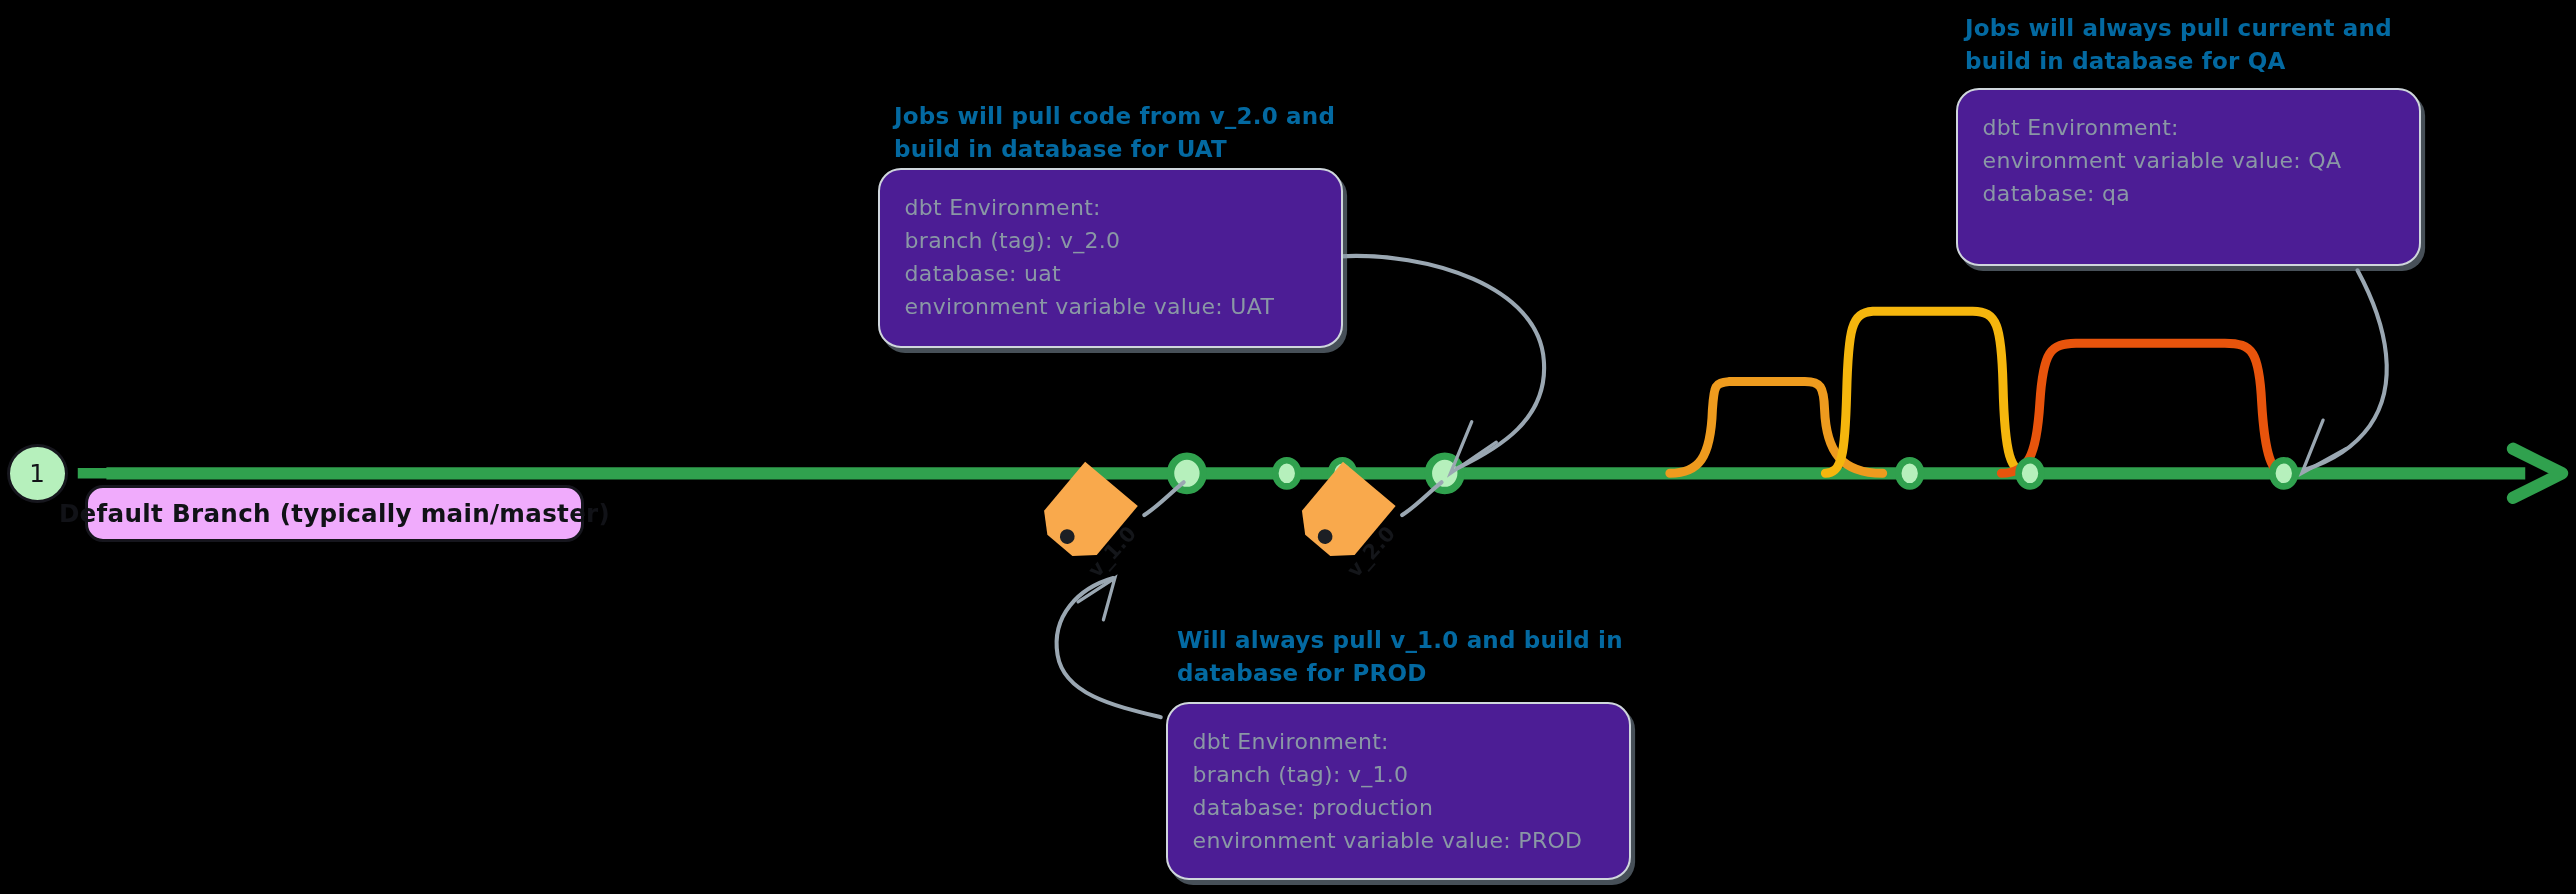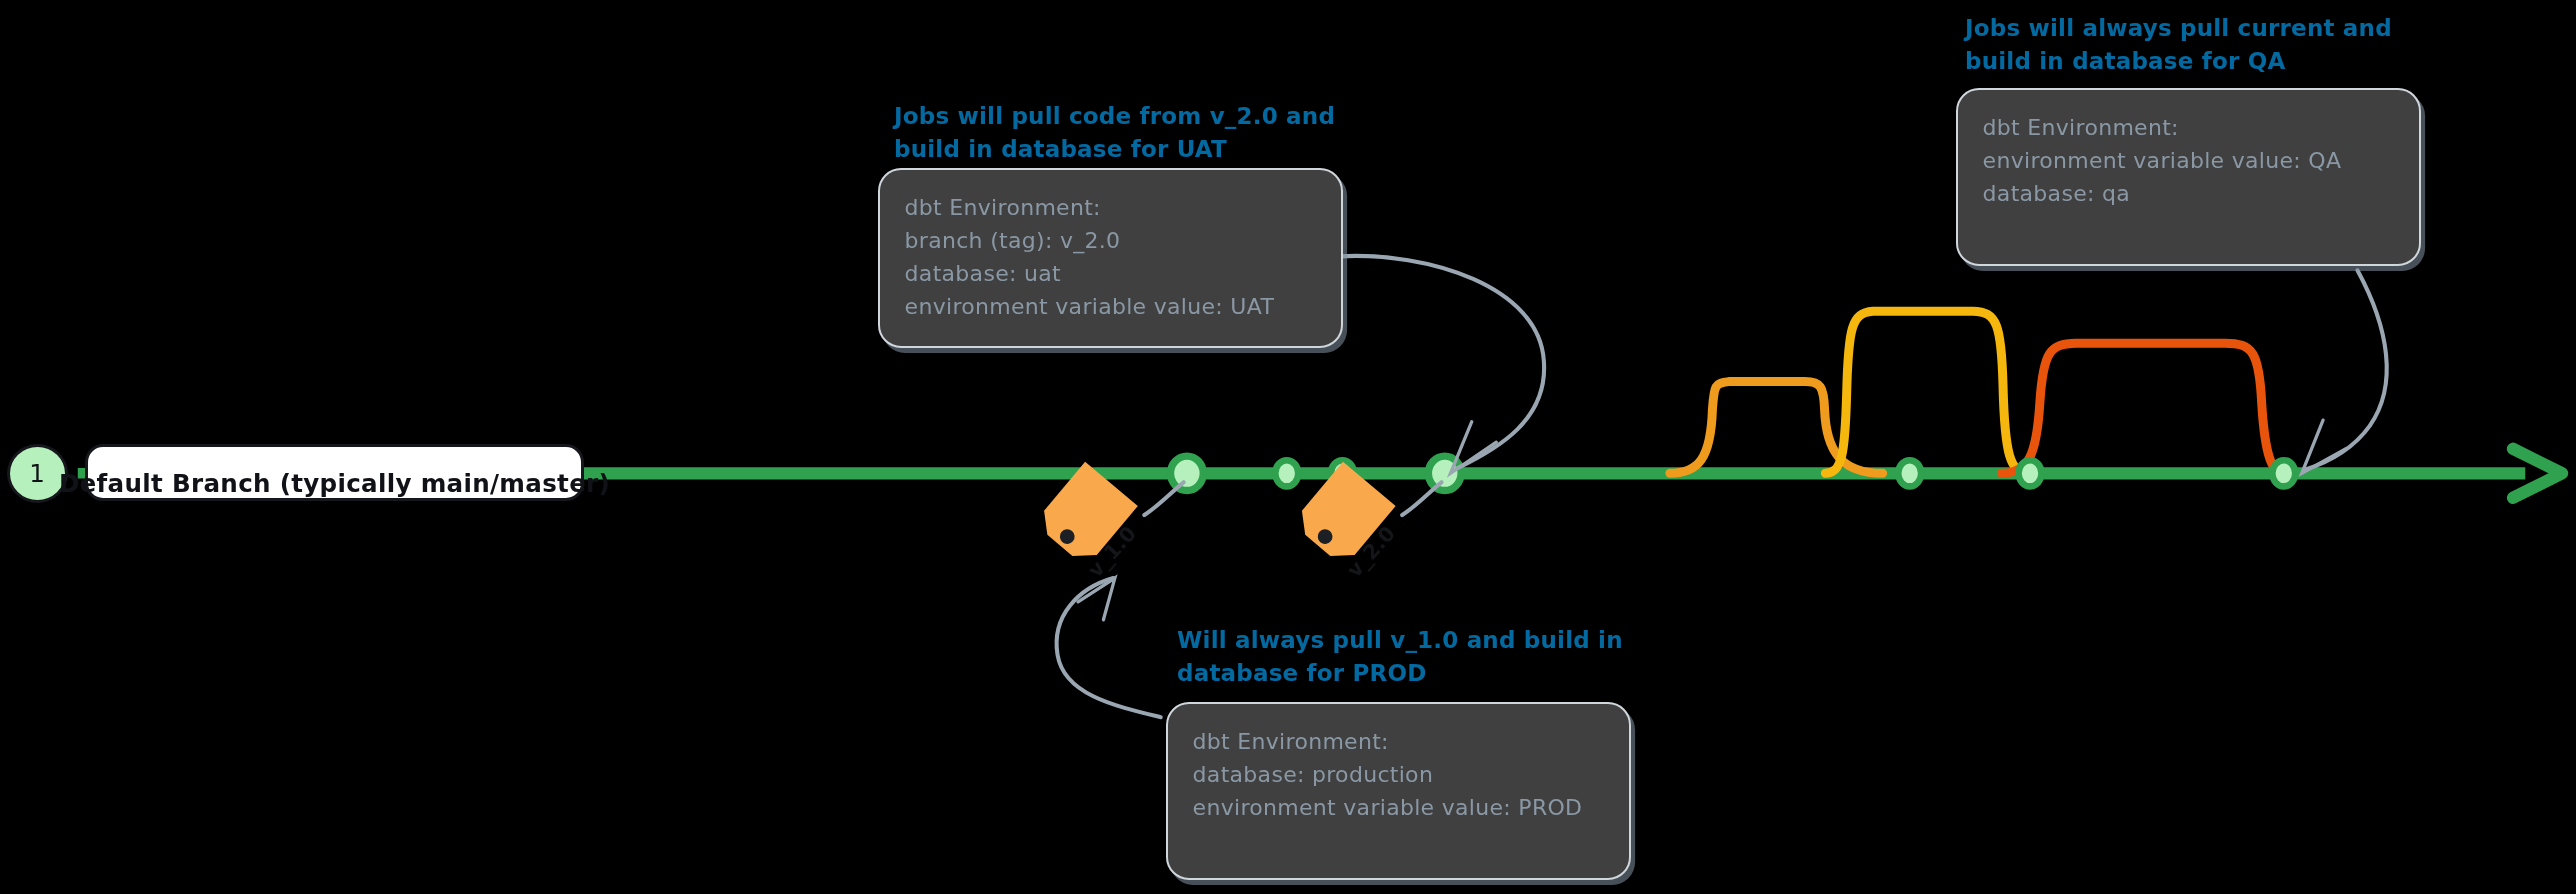--- a/index.html
+++ b/index.html
@@ -23,21 +23,21 @@
   }
   .diagram-svg {
     position: absolute;
     left: 0; top: 0;
     width: 2576px;
     height: 895px;
   }
   
   .callout {
     position: absolute;
-    background: #404040;
+    background: #4c1d95;
     border: 2.5px solid #CFD6DC;
     border-radius: 23px;
     box-shadow: 4.1px 4.9px 0 rgba(130,145,160,0.55);
     box-sizing: border-box;
     padding: 21px 24.6px 19.6px 24.6px;
   }
   .callout-line {
     color: #8A98A5;
     font-family: "DejaVu Sans", "Liberation Sans", sans-serif;
     font-size: 22px;
@@ -52,27 +52,28 @@
     font-family: "DejaVu Sans", "Liberation Sans", sans-serif;
     font-size: 23px;
     font-weight: 600;
     line-height: 33px;
     letter-spacing: 0.2px;
     white-space: pre-line;
   }
   
   .branch-capsule {
     position: absolute;
-    background: #ffffff;
+    background: #f0abfc;
     border: 3.3px solid #16161D;
     border-radius: 18px;
     display: flex;
-    align-items: flex-end;
+    align-items: center;
     justify-content: center;
     box-sizing: border-box;
+    margin-top: 41px;
   }
   .branch-capsule-label {
     color: #111217;
     font-family: "DejaVu Sans", "Liberation Sans", sans-serif;
     font-size: 24.6px;
     font-weight: 600;
     letter-spacing: 0.3px;
     white-space: nowrap;
   }
   
@@ -215,18 +216,19 @@
     <div class="callout-line">dbt Environment:</div>
     <div class="callout-line">environment variable value: QA</div>
     <div class="callout-line">database: qa</div>
   </div>
 
   <div class="note-heading" style="left:1177px; top:624px; width:508px;">Will always pull v_1.0 and build in
 database for PROD</div>
 
   <div class="callout" style="left:1166px; top:702px; width:465px; height:178px;">
     <div class="callout-line">dbt Environment:</div>
+    <div class="callout-line">branch (tag): v_1.0</div>
     <div class="callout-line">database: production</div>
     <div class="callout-line">environment variable value: PROD</div>
   </div>
 
 </div>
 
 
 </body></html>

